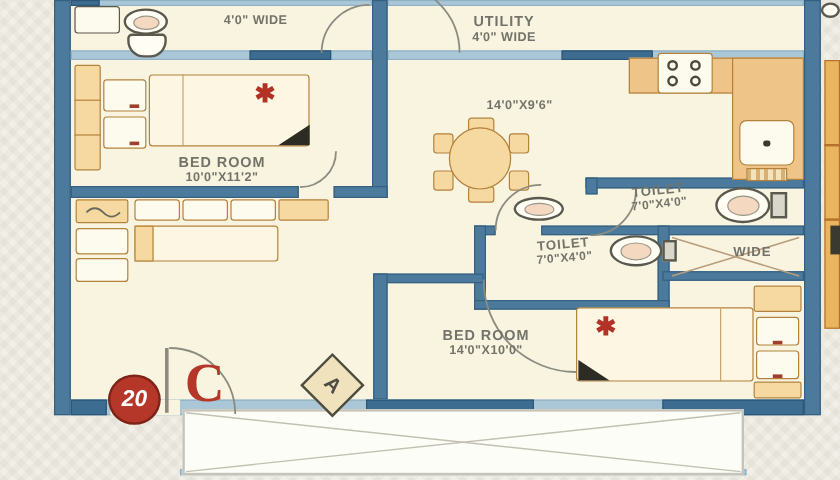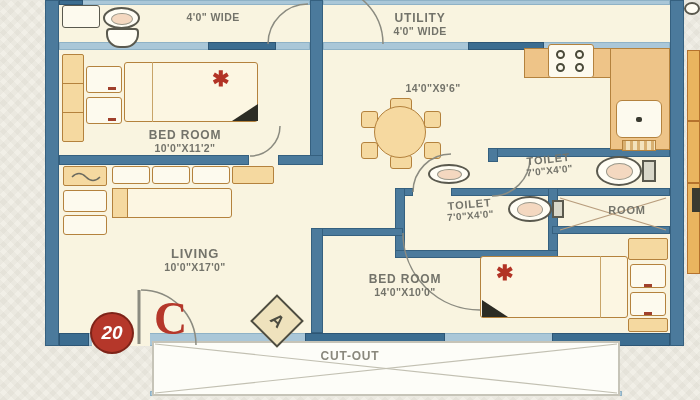--- a/index.html
+++ b/index.html
@@ -199,33 +199,26 @@
   </div>
   <div class="lbl" style="left:506px;top:153px;width:86px;transform:rotate(-6deg);">
     <div class="nm" style="font-size:11px;">TOILET</div>
     <div class="dim" style="font-size:10px;">7'0"X4'0"</div>
   </div>
   <div class="lbl" style="left:428px;top:198px;width:84px;transform:rotate(-5deg);">
     <div class="nm" style="font-size:11px;">TOILET</div>
     <div class="dim" style="font-size:10px;">7'0"X4'0"</div>
   </div>
   <div class="lbl" style="left:587px;top:204px;width:80px;">
-    <div class="nm" style="font-size:11px;">ROOM</div>
-  </div>
-  <div class="lbl" style="left:125px;top:246px;width:140px;">
-    <div class="nm" style="font-size:13px;">LIVING</div>
-    <div class="dim">10'0"X17'0"</div>
+    <div class="nm" style="font-size:11px;">WIDE</div>
   </div>
   <div class="lbl" style="left:335px;top:272px;width:140px;">
     <div class="nm">BED ROOM</div>
     <div class="dim">14'0"X10'0"</div>
   </div>
-  <div class="lbl" style="left:280px;top:349px;width:140px;">
-    <div class="nm" style="font-size:12px;color:#8a887c;">CUT-OUT</div>
-  </div>
 
   <div class="badge" style="left:90px;top:312px;">
     <span>20</span>
   </div>
   <div class="bigC" style="left:154px;top:296px;">C</div>
   <div class="diamond" style="left:258px;top:302px;">
     <span>A</span>
   </div>
 
 </div>

